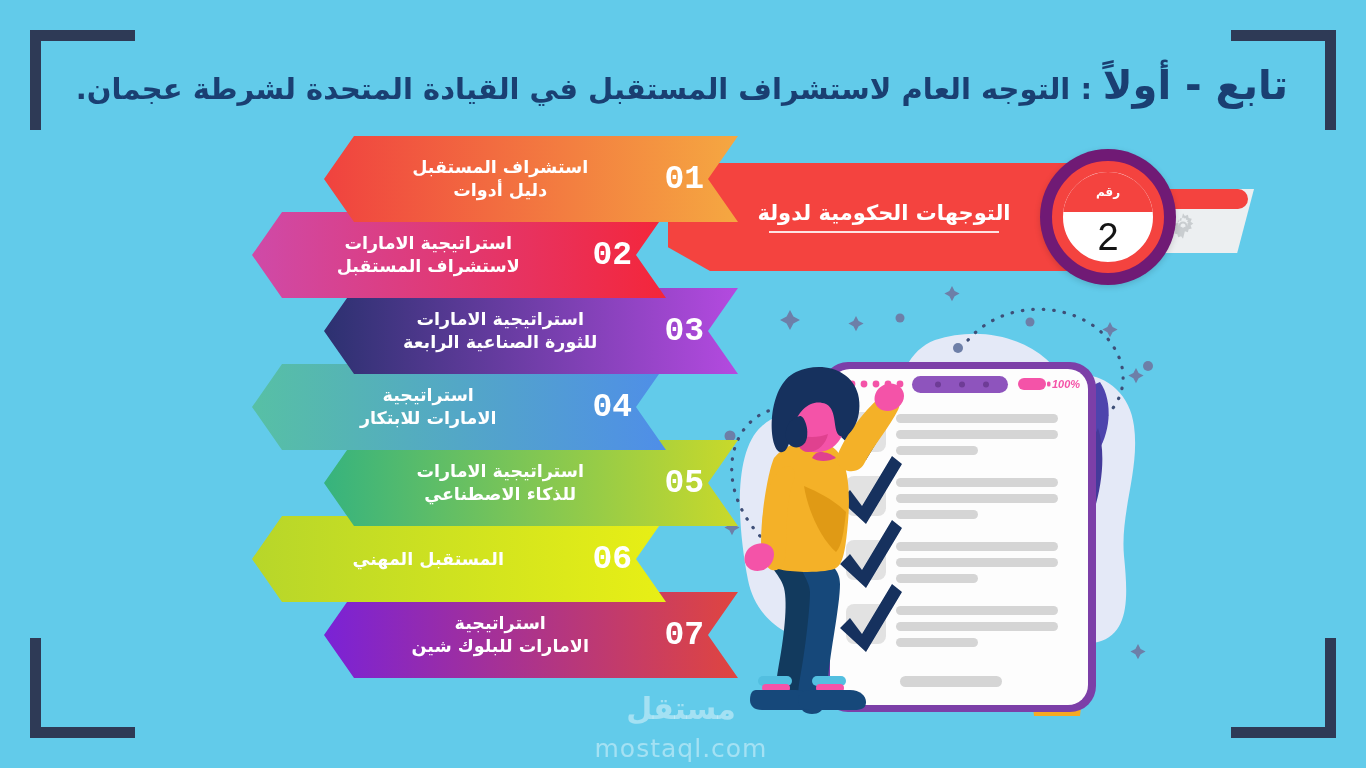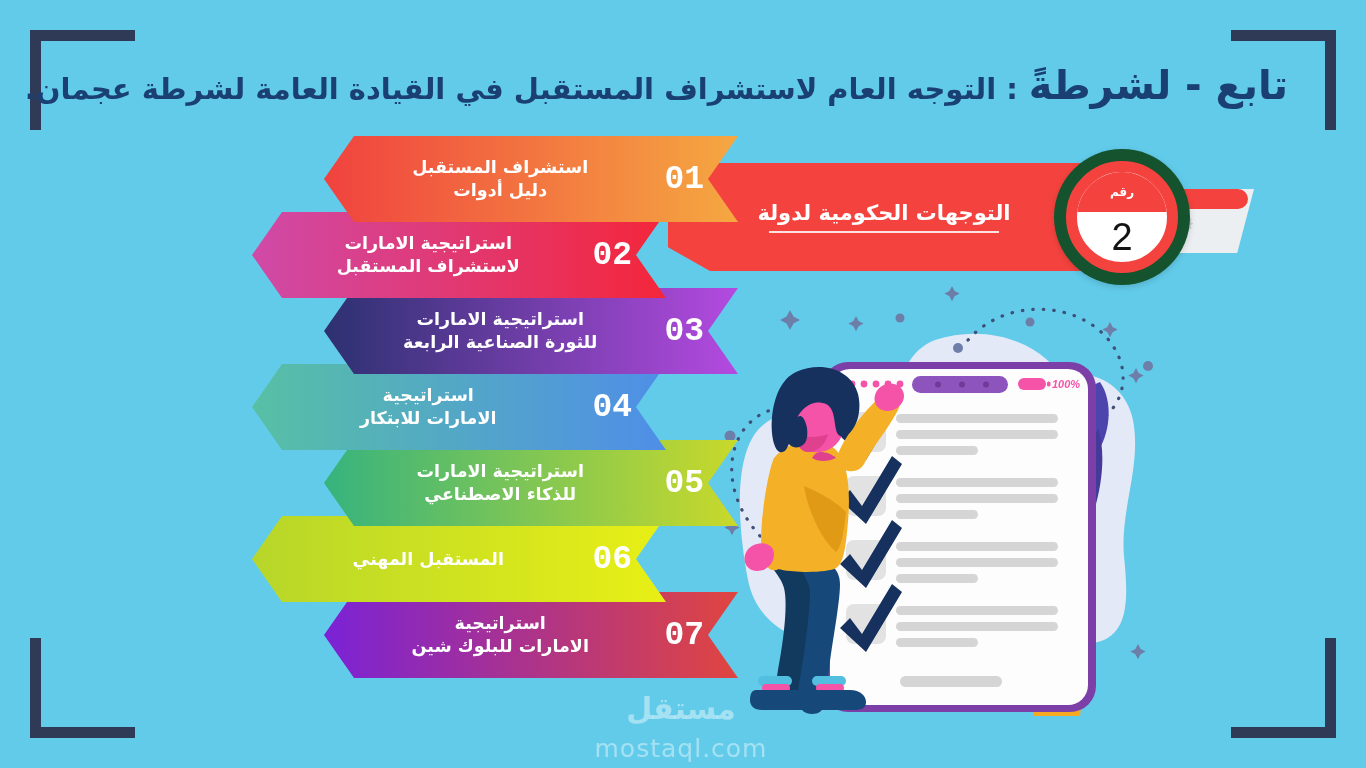--- a/index.html
+++ b/index.html
@@ -72,22 +72,22 @@
     -webkit-clip-path:polygon(42px 0, 100% 0, 100% 100%, 42px 100%, 0 78%, 0 22%);
     display:flex; flex-direction:column; align-items:center; justify-content:center;
     direction:rtl; padding-right:20px;
   }
   #banner-body .bl {
     color:#fff; font-size:21px; font-weight:bold; line-height:1.45; text-align:center;
   }
   #banner-body .divider { width:230px; height:1.5px; background:rgba(255,255,255,.85); margin:3px 0; }
 
   #badge {
-    position:absolute; left:386px; top:-14px; width:136px; height:136px;
-    border-radius:50%; background:#14532d;
+    position:absolute; left:372px; top:-14px; width:136px; height:136px;
+    border-radius:50%; background:#701a75;
     box-shadow:0 2px 6px rgba(0,0,0,.15);
     display:flex; align-items:center; justify-content:center;
   }
   #badge-ring {
     width:112px; height:112px; border-radius:50%;
     border:11px solid #f4433f; background:#fff;
     overflow:hidden; position:relative;
     display:flex; flex-direction:column;
   }
   #badge-top {
@@ -116,22 +116,22 @@
 </style>
 </head>
 <body style="background: rgb(98, 203, 234);">
 
 <div class="bracket" id="bk-tl" style="border-color: rgb(46, 58, 86);"></div>
 <div class="bracket" id="bk-tr" style="border-color: rgb(46, 58, 86);"></div>
 <div class="bracket" id="bk-bl" style="border-color: rgb(46, 58, 86);"></div>
 <div class="bracket" id="bk-br" style="border-color: rgb(46, 58, 86);"></div>
 
 <div id="title" style="color: rgb(26, 63, 114);">
-  <span class="lead">تابع - لشرطةً</span>
-  <span class="rest">: التوجه العام لاستشراف المستقبل في القيادة العامة لشرطة عجمان.</span>
+  <span class="lead">تابع - أولاً</span>
+  <span class="rest">: التوجه العام لاستشراف المستقبل في القيادة المتحدة لشرطة عجمان.</span>
 </div>
 
 <div id="chev-list">
     <div class="chev w1" style="background: linear-gradient(90deg, rgb(240, 66, 63) 0%, rgb(245, 168, 65) 100%); z-index: 10;">
       <div class="num">01</div>
       <div class="label">
         <div>استشراف المستقبل</div>
         <div>دليل أدوات</div>
       </div>
     </div>

